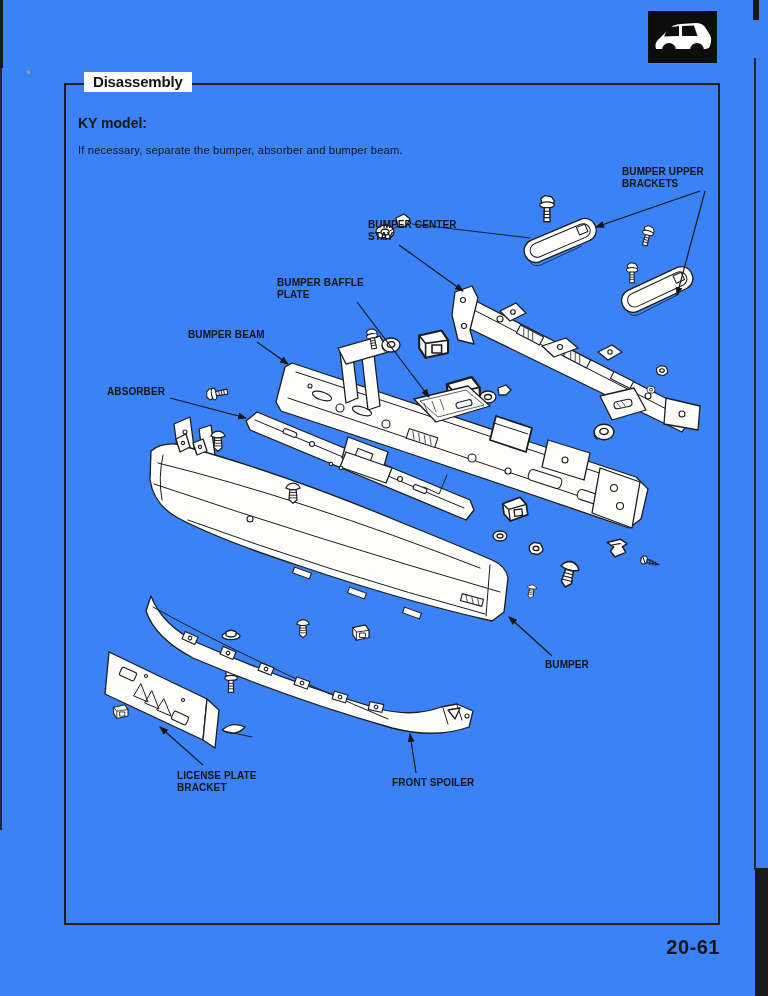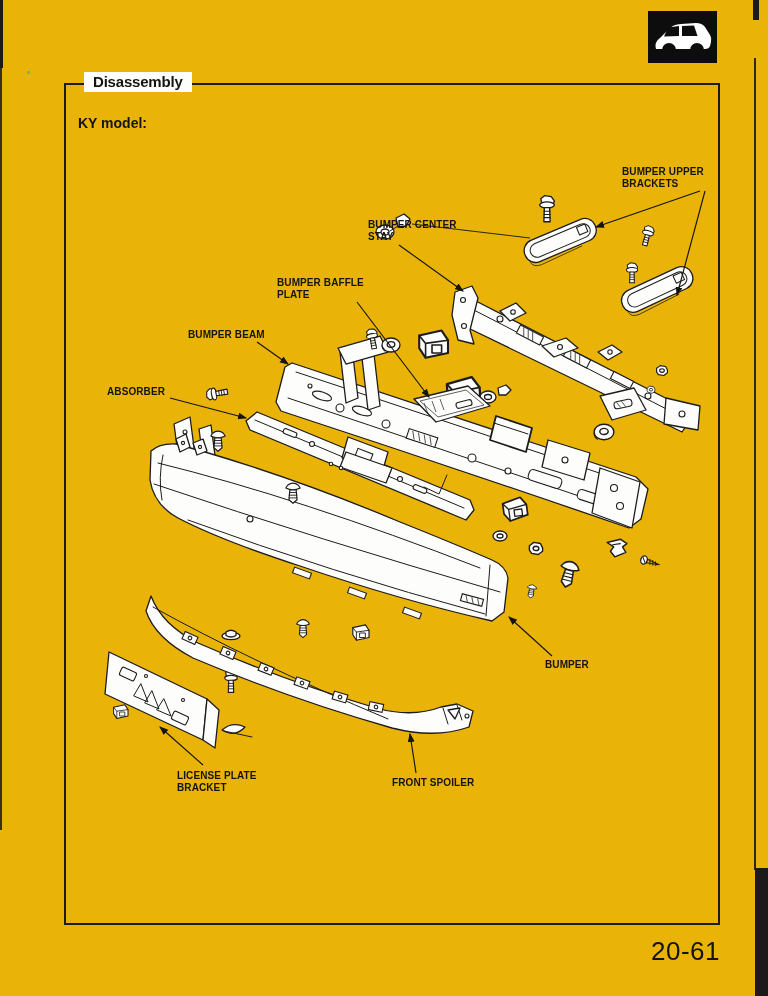--- a/index.html
+++ b/index.html
@@ -1,18 +1,18 @@
 <!DOCTYPE html>
 <html><head>
 <meta charset="utf-8">
 <style>
   html,body { margin:0; padding:0; background:#e8e8e4; }
   .page {
     position:relative; width:768px; height:996px; margin:0 auto;
-    background:#eab308; overflow:hidden;
+    background:#3b82f6; overflow:hidden;
     font-family:"Liberation Sans", sans-serif; color:#141414;
   }
   .content-box {
     position:absolute; left:64px; top:83px; width:652px; height:838px;
     border:2px solid #1c1c1c; background:transparent;
   }
   .section-title {
     position:absolute; left:84px; top:72px; padding:0 9px;
     background:#fdfdfc; font-size:15px; font-weight:bold;
     letter-spacing:-0.2px; line-height:20px; white-space:nowrap;
@@ -20,21 +20,21 @@
   .model-note {
     position:absolute; left:78px; top:115px;
     font-size:14px; font-weight:bold;
   }
   .instruction {
     position:absolute; left:78px; top:144px;
     font-size:11.2px; letter-spacing:0.15px;
   }
   .page-number {
     position:absolute; right:48px; top:936px;
-    font-size:26px; font-weight:normal; letter-spacing:0.5px;
+    font-size:20px; font-weight:bold; letter-spacing:0.5px;
   }
   .car-icon-box {
     position:absolute; left:648px; top:11px; width:69px; height:52px;
     background:#0d0d0d;
   }
   .artifact { position:absolute; background:#1a1a1a; }
   #art-left-top    { left:0; top:8;    width:2px;  height:28px; }
   #art-left-line   { left:0; top:100;  width:2px;  height:830px; opacity:.85; }
   #art-left-bottom { left:0; top:928;  width:3px;  height:68px; }
   #art-right-top   { left:753px; top:0;    width:6px;  height:20px; }
@@ -72,20 +72,21 @@
       <path fill="#0d0d0d" d="M20,16.5 L31,15 L31,25 L16,25.5 Z"></path>
       <path fill="#0d0d0d" d="M34,15 L46,14.5 L49.5,25 L34,25 Z"></path>
       <circle cx="21" cy="39" r="7" fill="#0d0d0d"></circle>
       <circle cx="49" cy="39" r="7" fill="#0d0d0d"></circle>
     </svg>
   </div>
 
   <div class="content-box"></div>
   <div class="section-title">Disassembly</div>
   <div class="model-note">KY model:</div>
+  <div class="instruction">If necessary, separate the bumper, absorber and bumper beam.</div>
   <div class="page-number">20-61</div>
 
   <svg class="diagram" width="768" height="996" viewBox="0 0 768 996">
     <defs>
       <marker id="ah" markerWidth="9" markerHeight="8" refX="7" refY="3" orient="auto">
         <path d="M0,0 L8,3 L0,6 Z" fill="#141414"></path>
       </marker>
       <g id="boltV">
         <path class="pw" d="M-6,-6 L-2,-9 L4,-8 L7,-4 L6,-1 L-5,-2 Z"></path>
         <ellipse class="pw" cx="0" cy="0" rx="7" ry="3"></ellipse>

